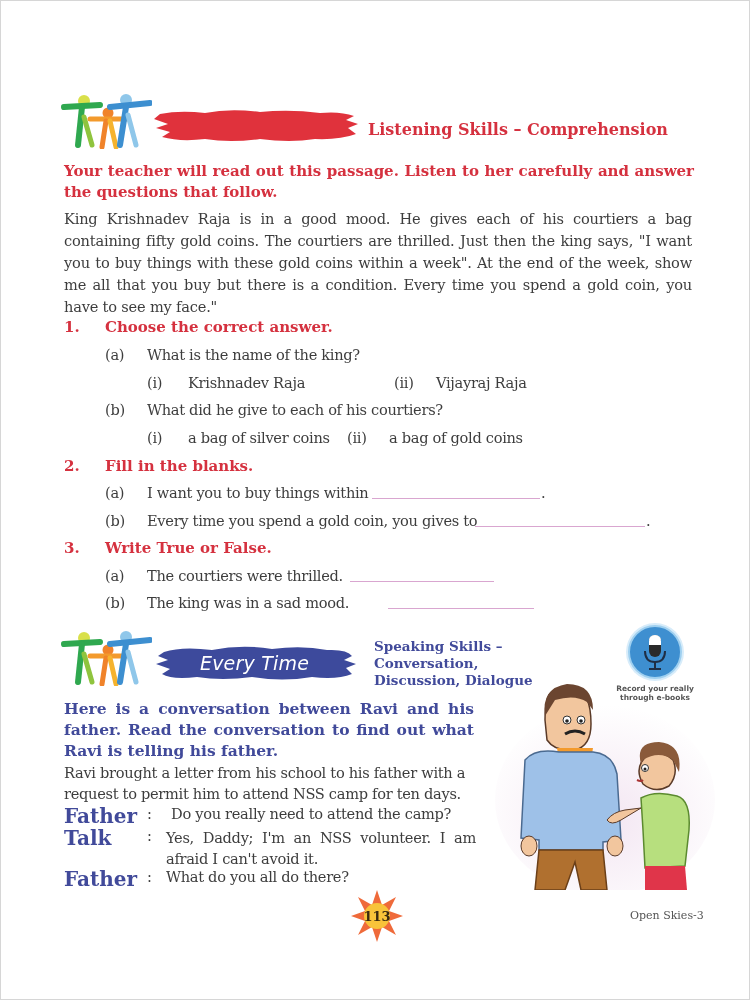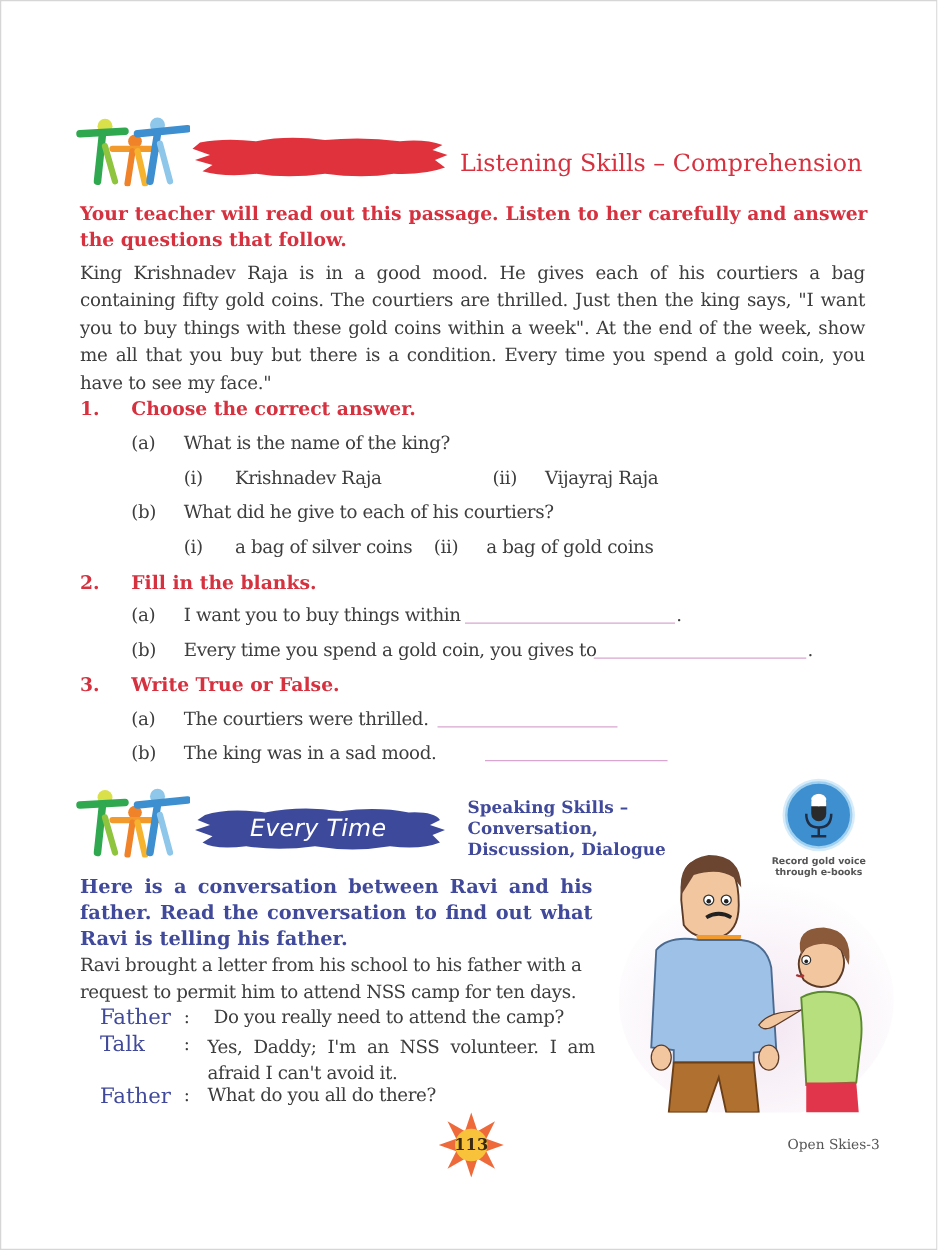--- a/index.html
+++ b/index.html
@@ -20,21 +20,21 @@
 
     
     .banner {
       height: 36px; display: flex; align-items: center; justify-content: center;
       font-family: "DejaVu Sans", "Liberation Sans", sans-serif; font-style: italic;
       color: #ffffff; font-size: 19px; letter-spacing: 0.2px;
     }
     .banner svg { position: absolute; left: 0; top: 0; }
     .banner span { position: relative; z-index: 1; }
 
-    .skill-red { color: #d5313f; font-weight: normal; font-size: 19px; }
+    .skill-red { color: #d5313f; font-weight: bold; font-size: 16px; }
     .skill-blue { color: #414a9a; font-weight: bold; font-size: 13.5px; line-height: 17px; }
 
     .instr-red {
       color: #d5313f; font-weight: bold; font-size: 15px; line-height: 21px;
       left: 64px; width: 630px; top: 161px; text-align: justify;
     }
     .passage {
       left: 64px; width: 628px; top: 208px; font-size: 14.6px; line-height: 22px;
       color: #3d3d3d; text-align: justify; letter-spacing: -0.2px;
     }
@@ -44,21 +44,21 @@
     .blank { display: inline-block; border-bottom: 1px solid #d9a6d0; height: 14px; vertical-align: baseline; }
 
     .instr-blue {
       color: #414a9a; font-weight: bold; font-size: 15.5px; line-height: 21px;
       left: 64px; width: 410px; top: 698px; text-align: justify;
     }
     .convo-intro {
       left: 64px; width: 412px; top: 762px; font-size: 14.6px; line-height: 21px;
       color: #3d3d3d; letter-spacing: -0.3px;
     }
-    .speaker { color: #414a9a; font-weight: normal; font-size: 17px; margin-left: 16px; }
+    .speaker { color: #414a9a; font-weight: bold; font-size: 20px; }
 
     .mic-wrap { left: 620px; top: 625px; width: 70px; text-align: center; }
     .mic-circle {
       width: 50px; height: 50px; border-radius: 50%; background: #3e8fd0;
       border: 2px solid #9fd0f0; margin: 0 auto; position: relative;
       box-shadow: 0 0 0 2px #d7ecfa;
     }
     .mic-label {
       font-family: "DejaVu Sans", "Liberation Sans", sans-serif; font-weight: bold;
       font-size: 7.5px; color: #555; line-height: 9px; margin-top: 5px; white-space: nowrap;
@@ -188,21 +188,21 @@
   <div class="mic-circle">
     <svg width="50" height="50" viewBox="0 0 50 50" style="position:absolute;left:0;top:0;">
       <rect x="19" y="8" width="12" height="22" rx="6" fill="#2a2a2a"></rect>
       <rect x="19" y="8" width="12" height="10" rx="6" fill="#ffffff"></rect>
       <rect x="19" y="14" width="12" height="4" fill="#ffffff"></rect>
       <path d="M15 24 Q15 35 25 35 Q35 35 35 24" stroke="#1f2e44" stroke-width="2" fill="none"></path>
       <path d="M25 35 L25 41 M19 42 L31 42" stroke="#1f2e44" stroke-width="2"></path>
     </svg>
   </div>
   <div class="mic-label">
-    <div>Record gold voice</div>
+    <div>Record your really</div>
     <div>through e-books</div>
   </div>
 </div>
 
 <div class="abs instr-blue">Here is a conversation between Ravi and his father. Read the conversation to find out what Ravi is telling his father.</div>
 
 <div class="abs convo-intro">Ravi brought a letter from his school to his father with a request to permit him to attend NSS camp for ten days.</div>
 
 <div class="abs speaker" style="left:64px; top:804px;">Father</div>
 <div class="abs line" style="left:147px; top:805px;">:</div>

